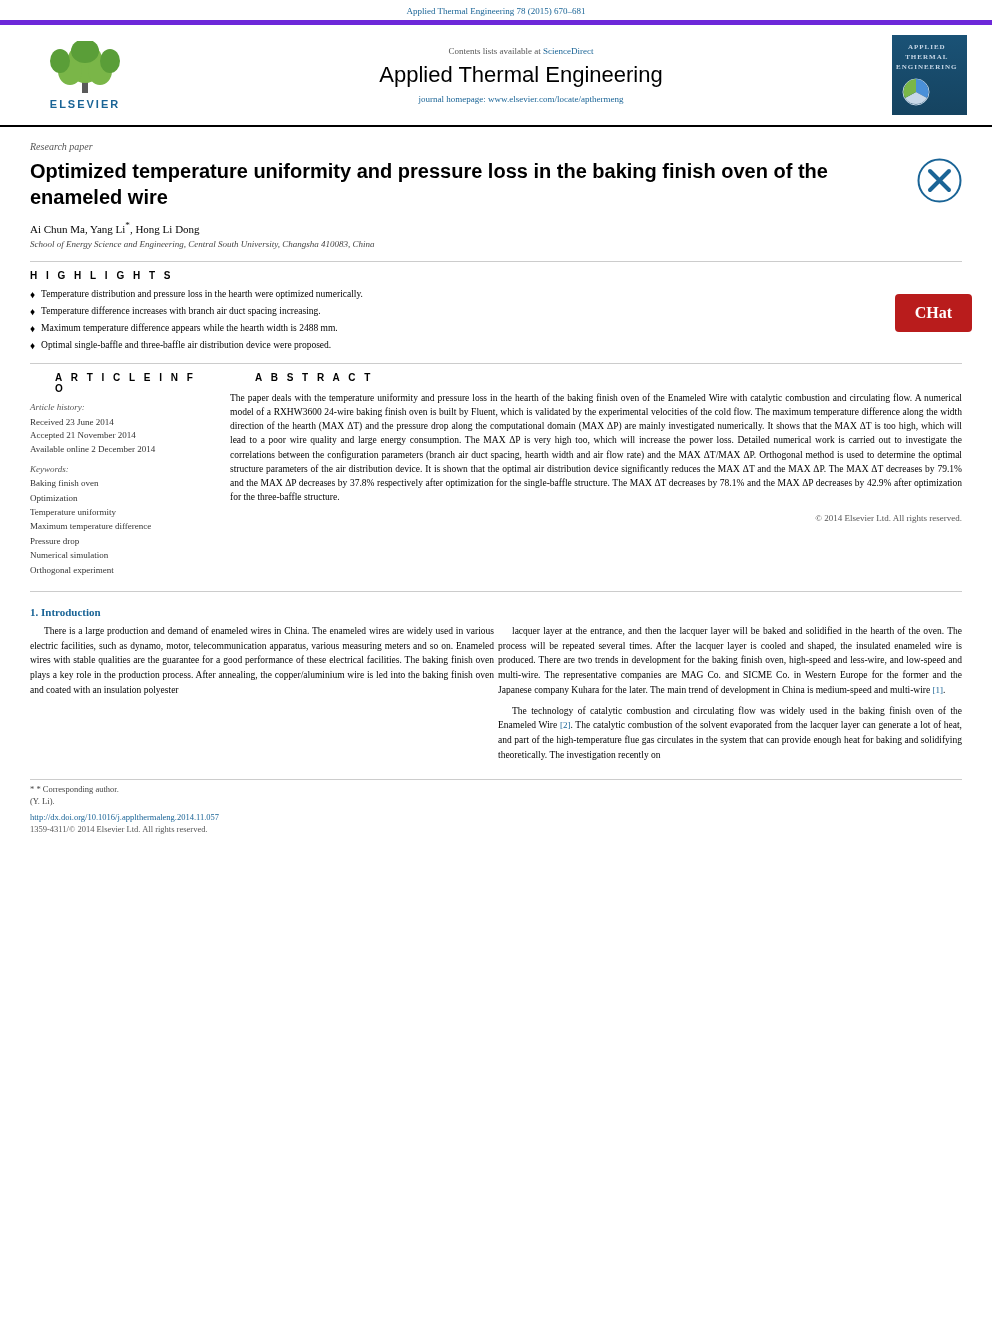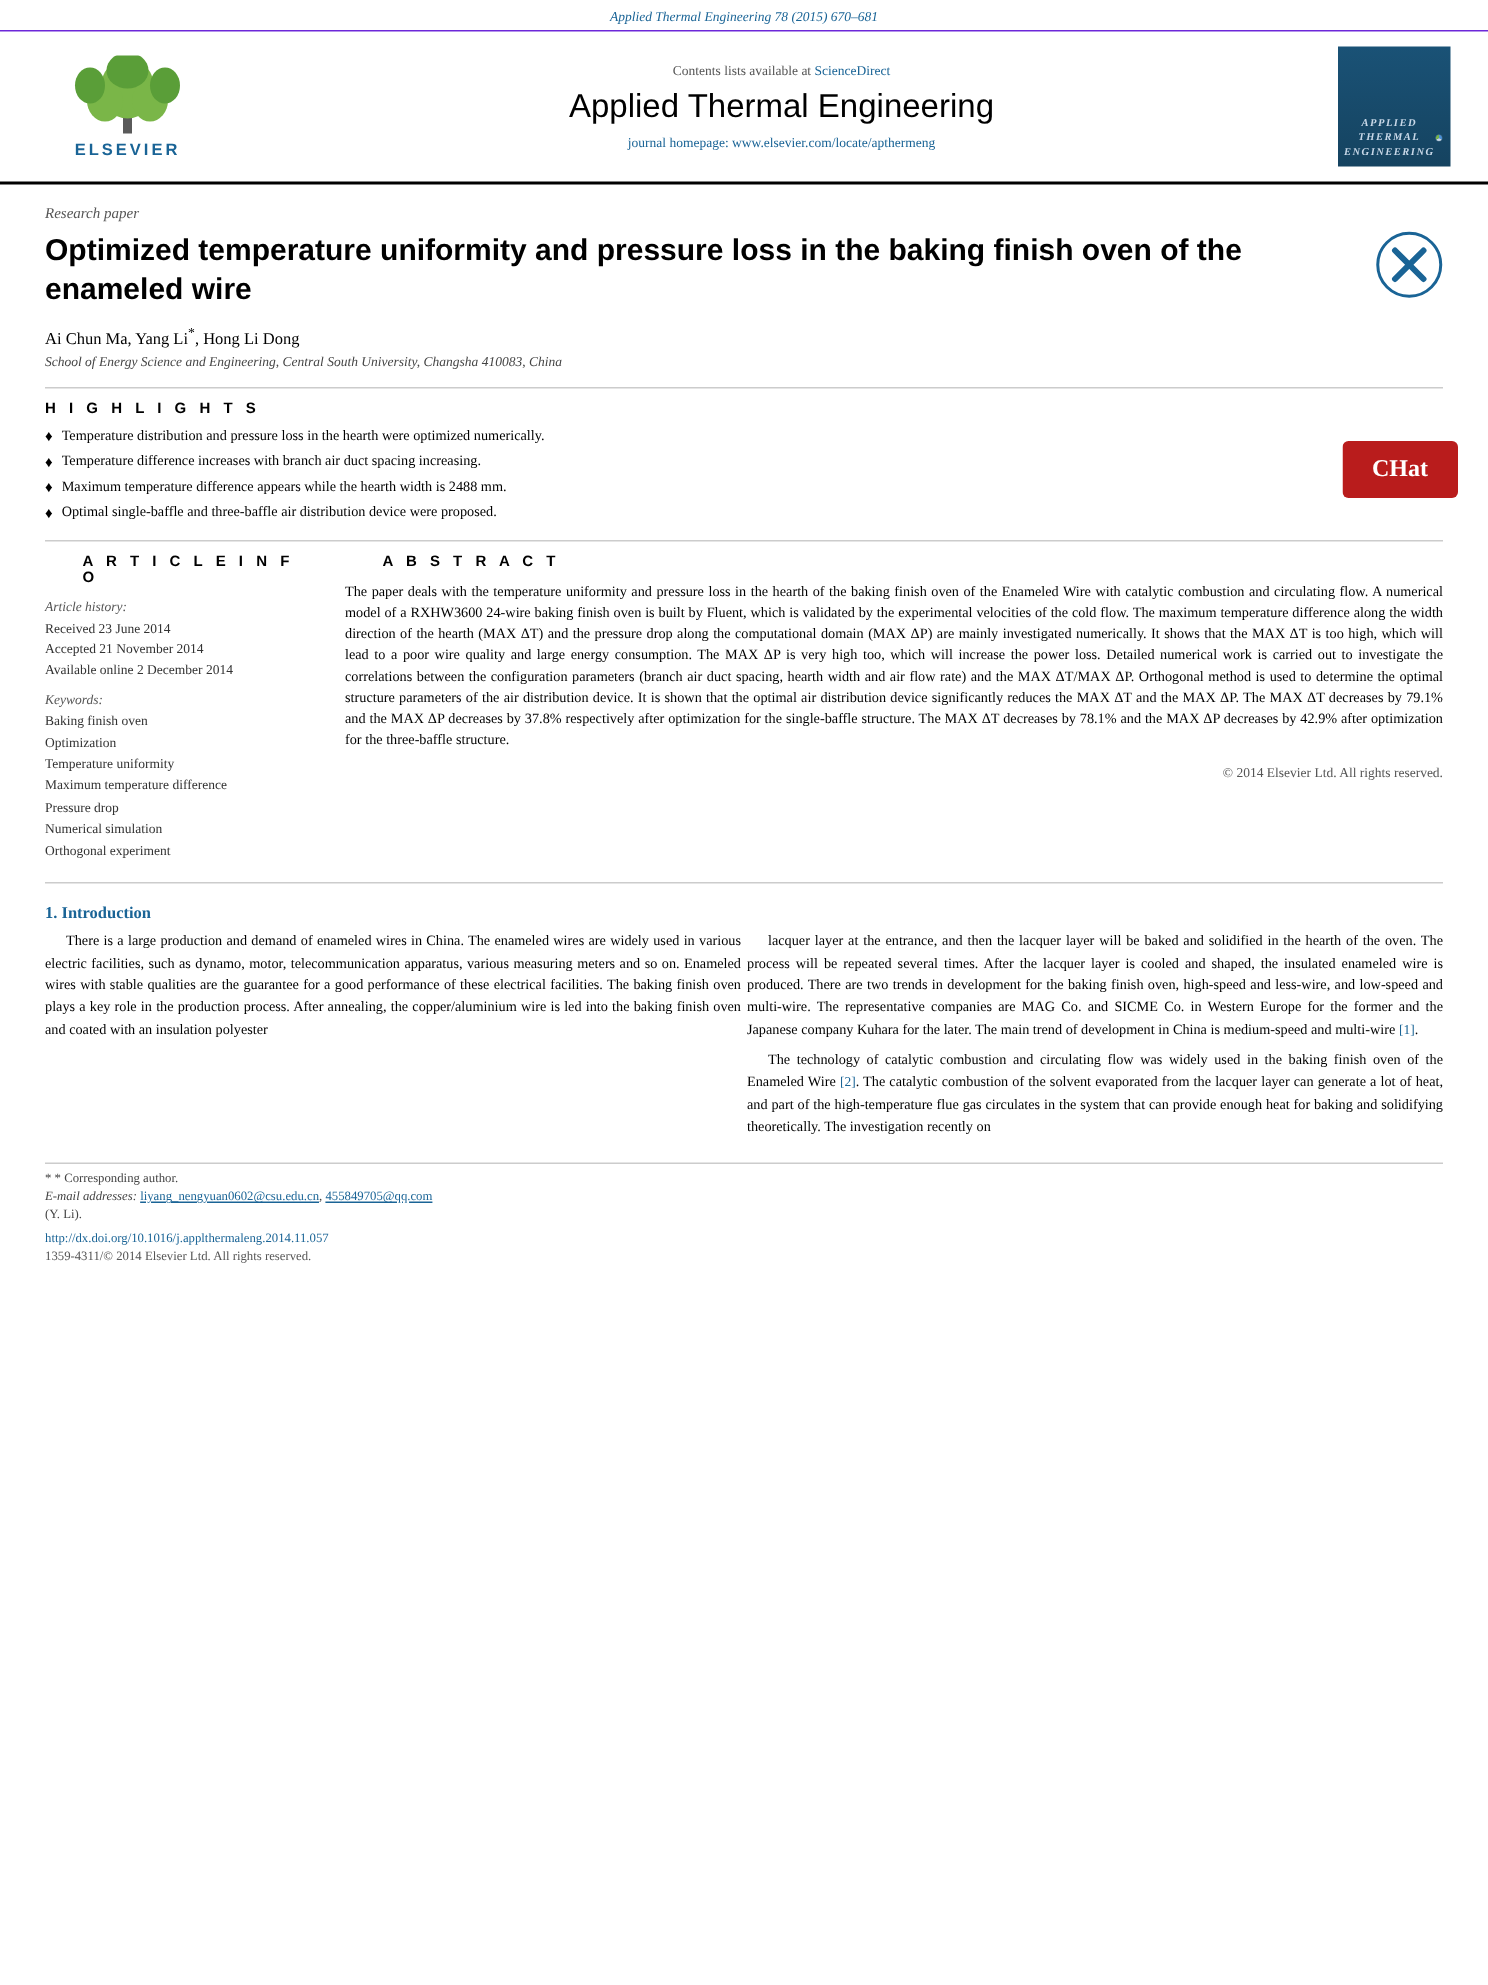--- a/index.html
+++ b/index.html
@@ -10,22 +10,21 @@
       font-size: 10px;
       width: 992px;
       min-height: 1323px;
     }
 
     .top-bar {
       text-align: center;
       padding: 6px 0 4px;
       font-size: 9px;
       color: #1a6496;
-      border-bottom: 1px solid #6d28d9;
-      font-style: italic;
+      border-bottom: 5px solid #6d28d9;
     }
 
     .journal-header {
       display: flex;
       align-items: center;
       justify-content: space-between;
       padding: 10px 20px;
       border-bottom: 2px solid #000;
     }
 
@@ -60,29 +59,28 @@
 
     .journal-header-right {
       width: 80px;
     }
 
     .journal-badge {
       width: 75px;
       height: 80px;
       background: linear-gradient(180deg, #1a5276 0%, #154360 100%);
       display: flex;
-      flex-direction: row;
-      align-items: flex-end;
+      flex-direction: column;
+      align-items: flex-start;
       justify-content: center;
       color: #fff;
       font-size: 7px;
       font-weight: bold;
       text-align: center;
       padding: 4px;
-      font-style: italic;
     }
 
     .main-content {
       padding: 8px 30px 10px;
     }
 
     .paper-type {
       font-size: 10px;
       color: #555;
       font-style: italic;
@@ -453,25 +451,20 @@
           <p>The technology of catalytic combustion and circulating flow was widely used in the baking finish oven of the Enameled Wire <span class="ref-num">[2]</span>. The catalytic combustion of the solvent evaporated from the lacquer layer can generate a lot of heat, and part of the high-temperature flue gas circulates in the system that can provide enough heat for baking and solidifying theoretically. The investigation recently on</p>
         </div>
       </div>
     </div>
   </div>
 
   <div class="footnote-section">
     <div class="footnote-text">
       <span>* </span><span>* Corresponding author.</span>
     </div>
-    <div class="footnote-text">
-      <span style="font-style:italic;">E-mail addresses: </span>
-      <span class="footnote-link">liyang_nengyuan0602@csu.edu.cn</span>,
-      <span class="footnote-link">455849705@qq.com</span>
-    </div>
     <div class="footnote-text">(Y. Li).</div>
     <div class="doi-line">
       <span>http://dx.doi.org/10.1016/j.applthermaleng.2014.11.057</span>
     </div>
     <div class="issn-line">1359-4311/© 2014 Elsevier Ltd. All rights reserved.</div>
   </div>
 
 </div>
 
 <div class="chat-bubble">

